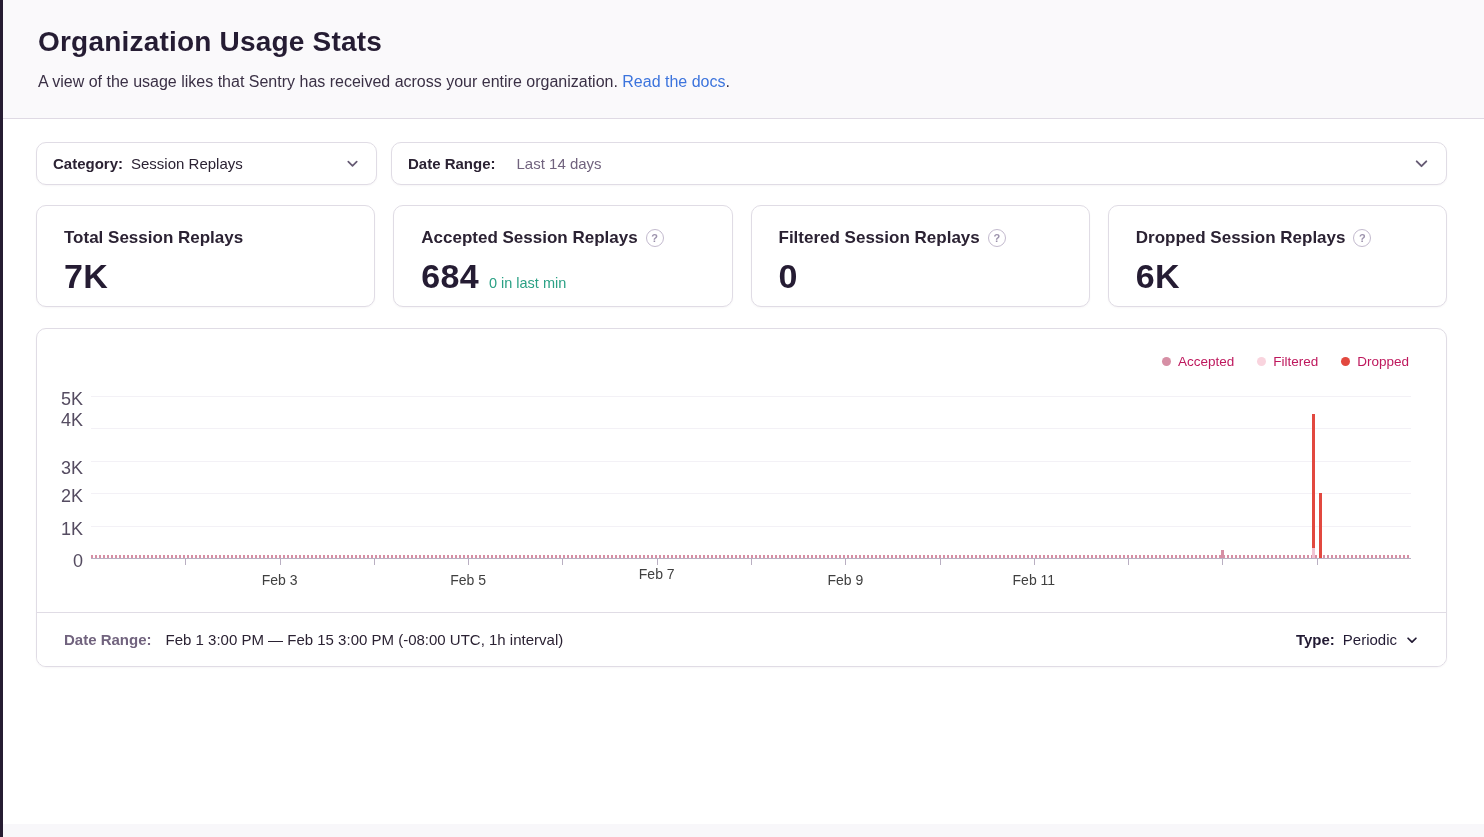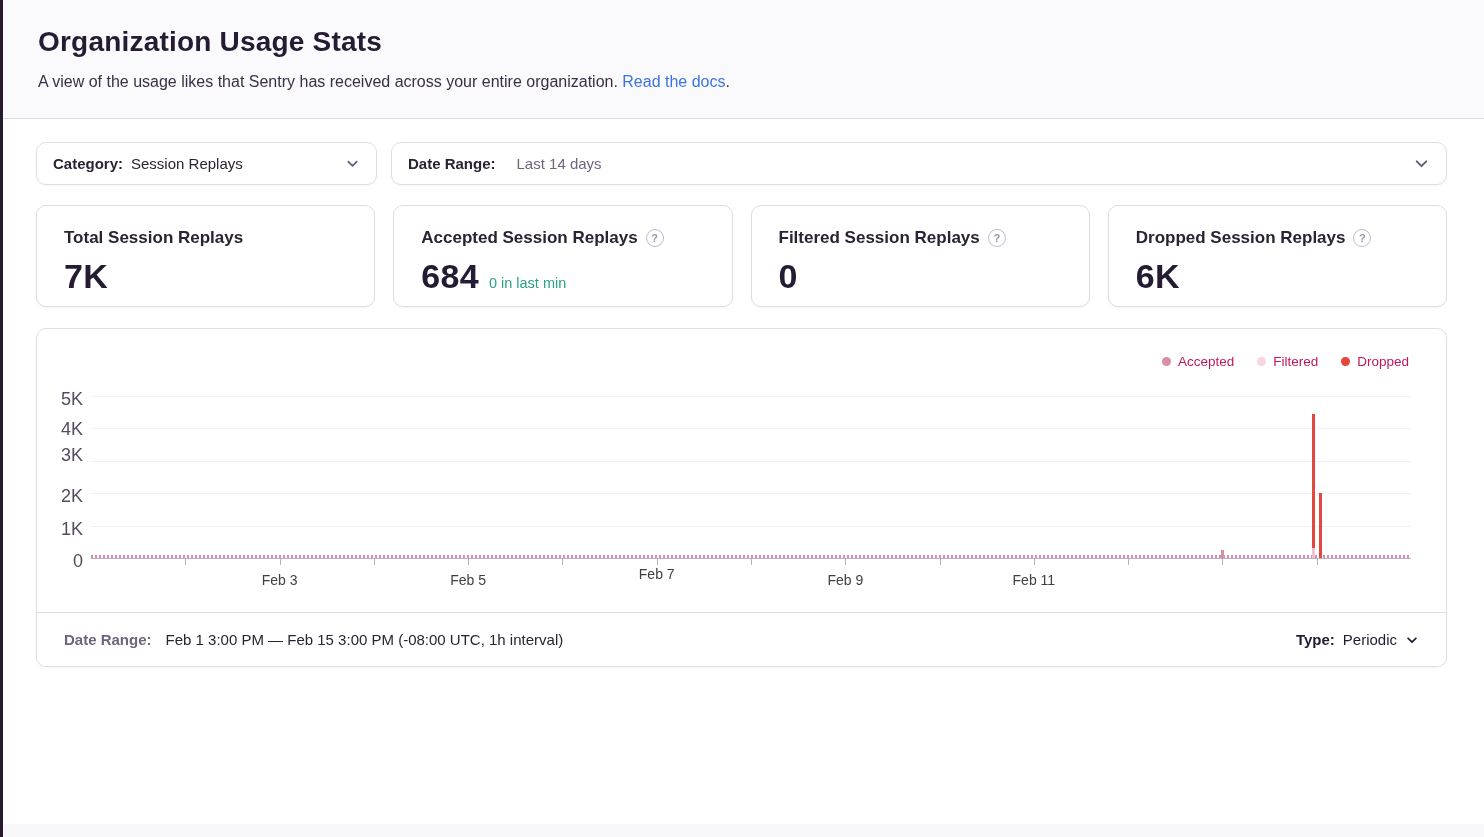--- a/index.html
+++ b/index.html
@@ -189,23 +189,23 @@
             <path d="M3.5 6l4.5 4.5L12.5 6" fill="none" stroke="currentColor" stroke-width="2" stroke-linecap="round" stroke-linejoin="round"></path>
           </svg>
       </button>
     </div>
   <div class="y-label" style="left: 4px; width: 42px; top: 222px;">0</div>
       <div class="gridline" style="left: 54px; width: 1320px; top: 196.6px;"></div>
       <div class="y-label" style="left: 4px; width: 42px; top: 189.6px;">1K</div>
       <div class="gridline" style="left: 54px; width: 1320px; top: 164.2px;"></div>
       <div class="y-label" style="left: 4px; width: 42px; top: 157.2px;">2K</div>
       <div class="gridline" style="left: 54px; width: 1320px; top: 131.8px;"></div>
-      <div class="y-label" style="left: 4px; width: 42px; top: 116px;">3K</div>
+      <div class="y-label" style="left: 4px; width: 42px; top: 129px;">3K</div>
       <div class="gridline" style="left: 54px; width: 1320px; top: 99.4px;"></div>
-      <div class="y-label" style="left: 4px; width: 42px; top: 90px;">4K</div>
+      <div class="y-label" style="left: 4px; width: 42px; top: 81px;">4K</div>
       <div class="gridline" style="left: 54px; width: 1320px; top: 67px;"></div>
       <div class="y-label" style="left: 4px; width: 42px; top: 60px;">5K</div>
       <div class="axis-line" style="left: 54px; width: 1320px; top: 229px;"></div>
       <div class="x-tick" style="left: 148.286px; top: 230px;"></div>
       <div class="x-tick" style="left: 242.571px; top: 230px;"></div>
       <div class="x-tick" style="left: 336.857px; top: 230px;"></div>
       <div class="x-tick" style="left: 431.143px; top: 230px;"></div>
       <div class="x-tick" style="left: 525.429px; top: 230px;"></div>
       <div class="x-tick" style="left: 619.714px; top: 230px;"></div>
       <div class="x-tick" style="left: 714px; top: 230px;"></div>

